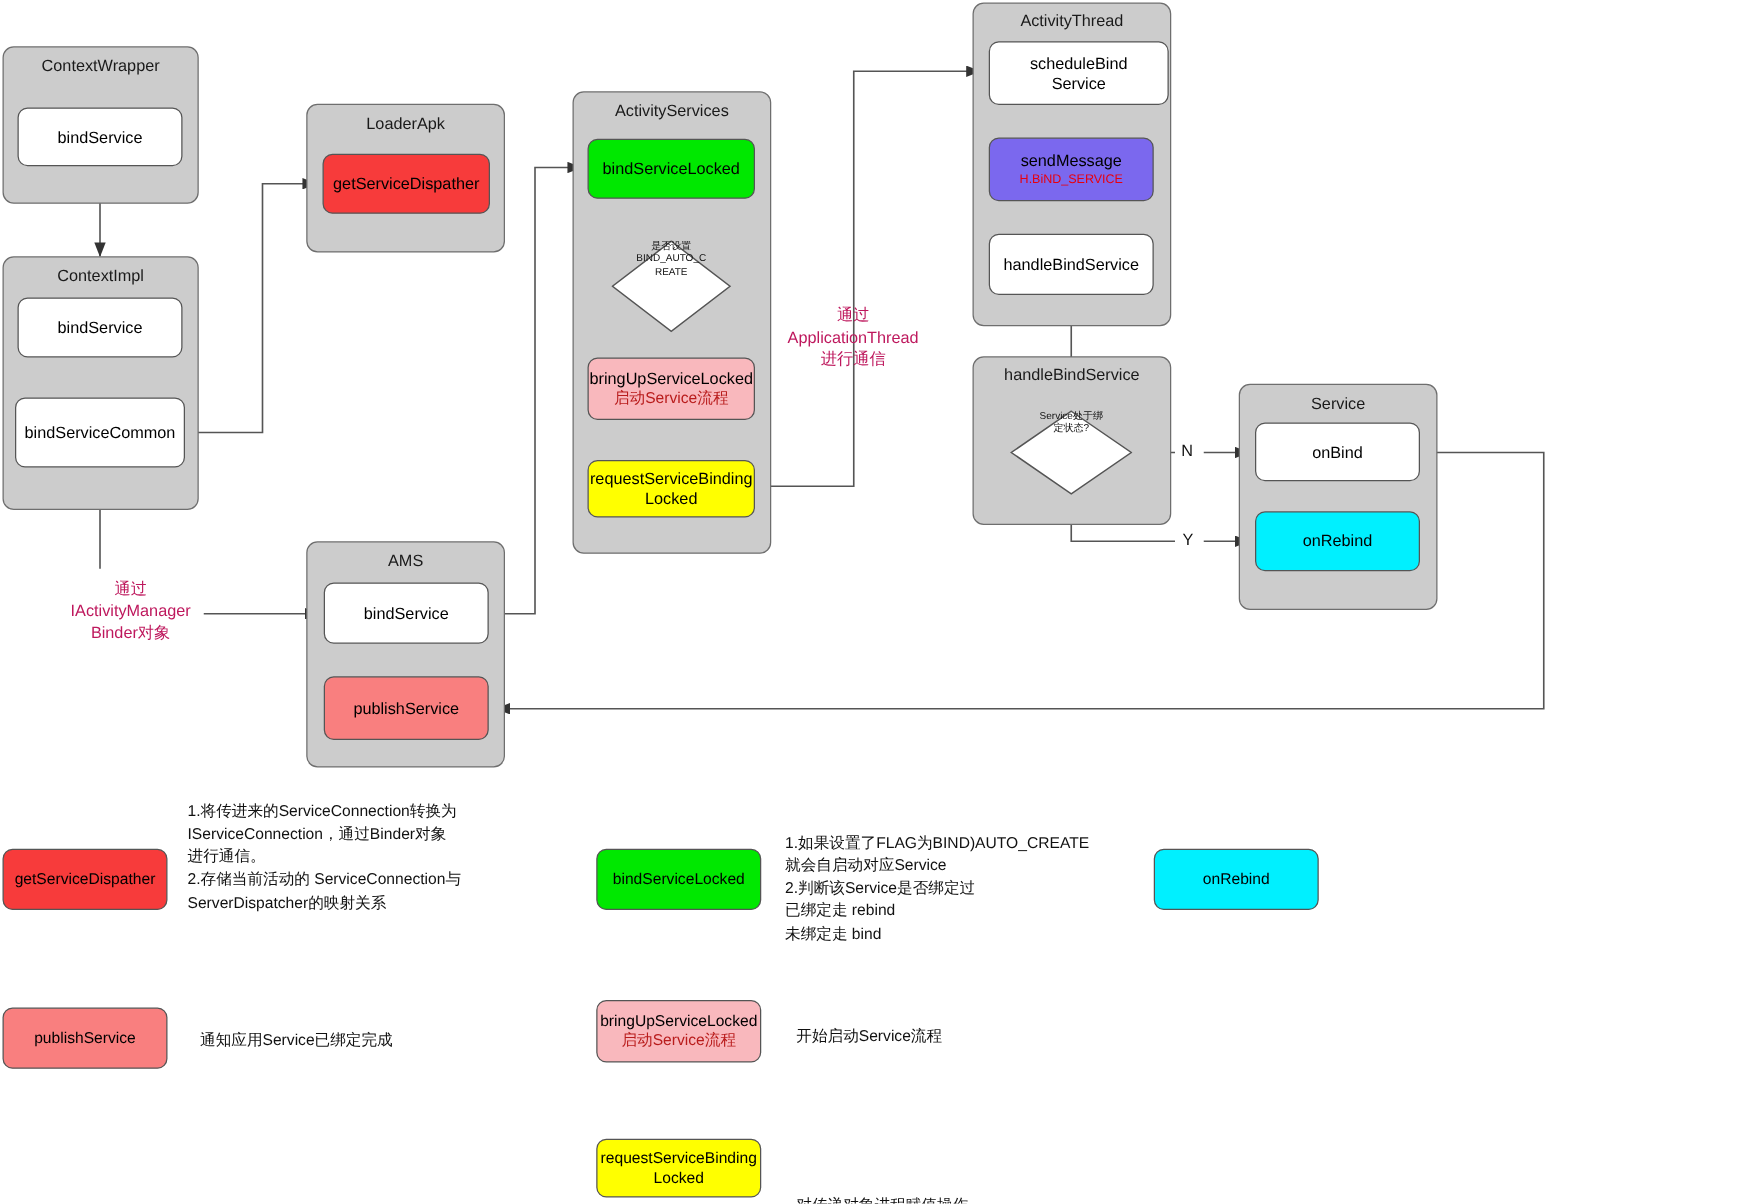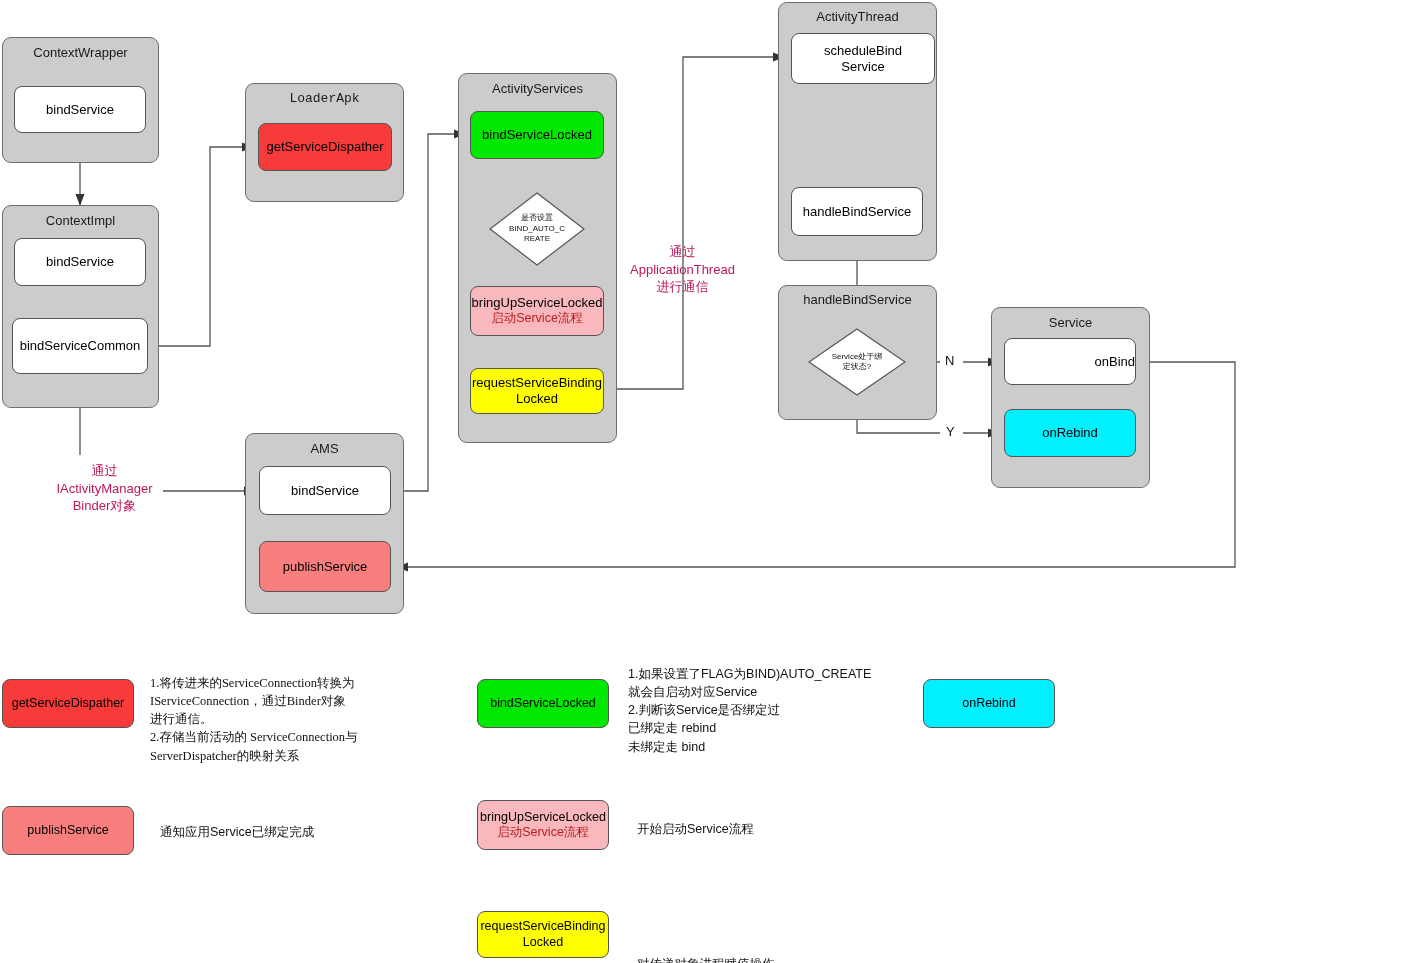--- a/index.html
+++ b/index.html
@@ -66,21 +66,21 @@
   .node.pink   { background: #f9b8bd; }
   .node.salmon { background: #f97f7f; }
   .node.yellow { background: #ffff00; }
   .node.blue   { background: #7b68ee; }
   .node.cyan   { background: #00f0ff; }
   .pinksub { color: #b91c1c; font-size: 12.5px; }
 
   .diamond {
     position: absolute;
     display: flex;
-    align-items: center;
+    align-items: flex-start;
     justify-content: center;
   }
   .diamond .dlabel {
     position: relative;
     z-index: 2;
     text-align: center;
     font-size: 10px;
     line-height: 1.3;
     color: #111;
     width: 100%;
@@ -190,21 +190,21 @@
     <div class="group-title" style="top:7px;">ContextImpl</div>
   </div>
   <div class="node" style="left:14px; top:238px; width:132px; height:48px;">
     <span>bindService</span>
   </div>
   <div class="node" style="left:12px; top:318px; width:136px; height:56px;">
     <span>bindServiceCommon</span>
   </div>
 
   <div class="group" style="left:245px; top:83px; width:159px; height:119px;">
-    <div class="group-title" style="top:7px;font-family:Liberation Mono, monospace;">LoaderApk</div>
+    <div class="group-title" style="top:7px;">LoaderApk</div>
   </div>
   <div class="node red" style="left:258px; top:123px; width:134px; height:48px;">
     <span>getServiceDispather</span>
   </div>
 
   <div class="group" style="left:458px; top:73px; width:159px; height:370px;">
     <div class="group-title" style="top:7px;">ActivityServices</div>
   </div>
   <div class="node green" style="left:470px; top:111px; width:134px; height:48px;">
     <span>bindServiceLocked</span>
@@ -231,20 +231,24 @@
     <span>Locked</span>
   </div>
 
   <div class="group" style="left:778px; top:2px; width:159px; height:259px;">
     <div class="group-title" style="top:6px;">ActivityThread</div>
   </div>
   <div class="node" style="left:791px; top:33px; width:144px; height:51px;">
     <span>scheduleBind</span>
     <span>Service</span>
   </div>
+  <div class="node blue" style="left:791px; top:110px; width:132px; height:51px;">
+    <span>sendMessage</span>
+    <span class="sub">H.BiND_SERVICE</span>
+  </div>
   <div class="node" style="left:791px; top:187px; width:132px; height:49px;">
     <span>handleBindService</span>
   </div>
 
   <div class="group" style="left:778px; top:285px; width:159px; height:135px;">
     <div class="group-title" style="top:6px;">handleBindService</div>
   </div>
   <div class="diamond" style="left:808px; top:328px; width:98px; height:68px;">
     <svg viewBox="0 0 98 68" style="position:absolute;left:0;top:0;width:98px;height:68px;">
       <polygon points="49,1 97,34 49,67 1,34" fill="#ffffff" stroke="#555" stroke-width="1.2"></polygon>
@@ -253,21 +257,21 @@
       <div>Service处于绑</div>
       <div>定状态?</div>
     </div>
   </div>
   <div class="yn" style="left:945px; top:353px;">N</div>
   <div class="yn" style="left:946px; top:424px;">Y</div>
 
   <div class="group" style="left:991px; top:307px; width:159px; height:181px;">
     <div class="group-title" style="top:7px;">Service</div>
   </div>
-  <div class="node" style="left:1004px; top:338px; width:132px; height:47px;align-items:flex-end;">
+  <div class="node" style="left:1004px; top:338px; width:132px; height:47px;">
     <span>onBind</span>
   </div>
   <div class="node cyan" style="left:1004px; top:409px; width:132px; height:48px;">
     <span>onRebind</span>
   </div>
 
   <div class="group" style="left:245px; top:433px; width:159px; height:181px;">
     <div class="group-title" style="top:7px;">AMS</div>
   </div>
   <div class="node" style="left:259px; top:466px; width:132px; height:49px;">
@@ -280,21 +284,21 @@
   <div class="edge-label" style="left:22px; top:462px; width:165px;">通过
 IActivityManager
 Binder对象</div>
   <div class="edge-label" style="left:600px; top:243px; width:165px;">通过
 ApplicationThread
 进行通信</div>
 
   <div class="legend-box red" style="left:2px; top:679px; width:132px; height:49px;">
     <span>getServiceDispather</span>
   </div>
-  <div class="legend-text" style="left:150px; top:674px; width:300px;font-family:Liberation Serif, serif;">1.将传进来的ServiceConnection转换为
+  <div class="legend-text" style="left:150px; top:640px; width:300px;">1.将传进来的ServiceConnection转换为
    IServiceConnection，通过Binder对象
    进行通信。
 2.存储当前活动的 ServiceConnection与
     ServerDispatcher的映射关系</div>
 
   <div class="legend-box green" style="left:477px; top:679px; width:132px; height:49px;">
     <span>bindServiceLocked</span>
   </div>
   <div class="legend-text" style="left:628px; top:665px; width:310px;">1.如果设置了FLAG为BIND)AUTO_CREATE
    就会自启动对应Service

